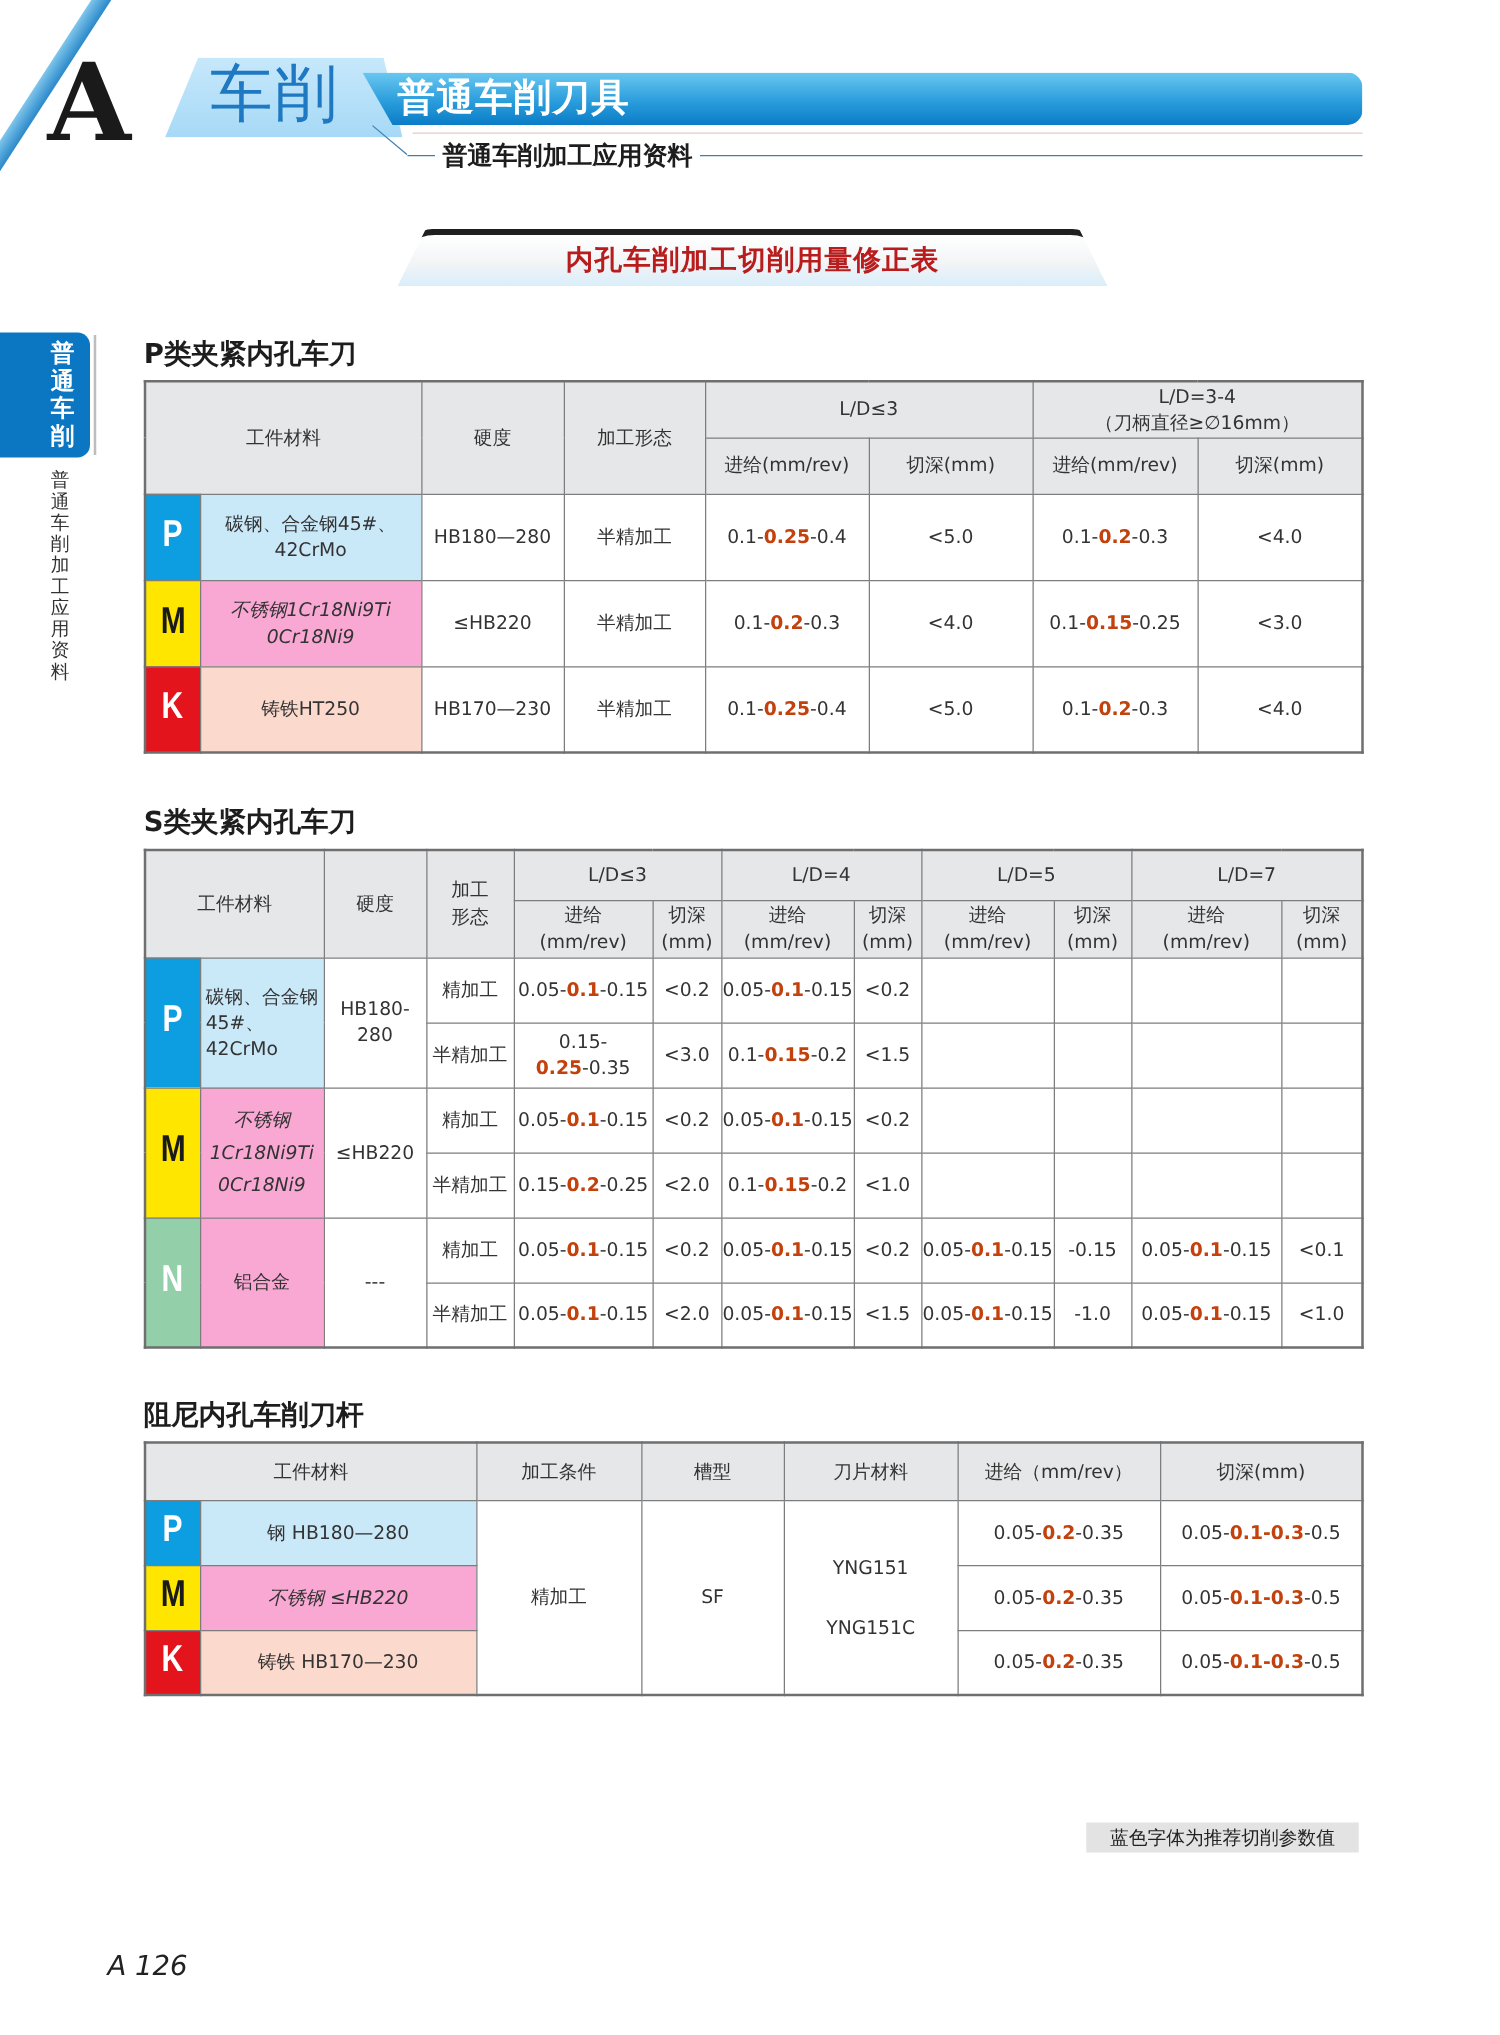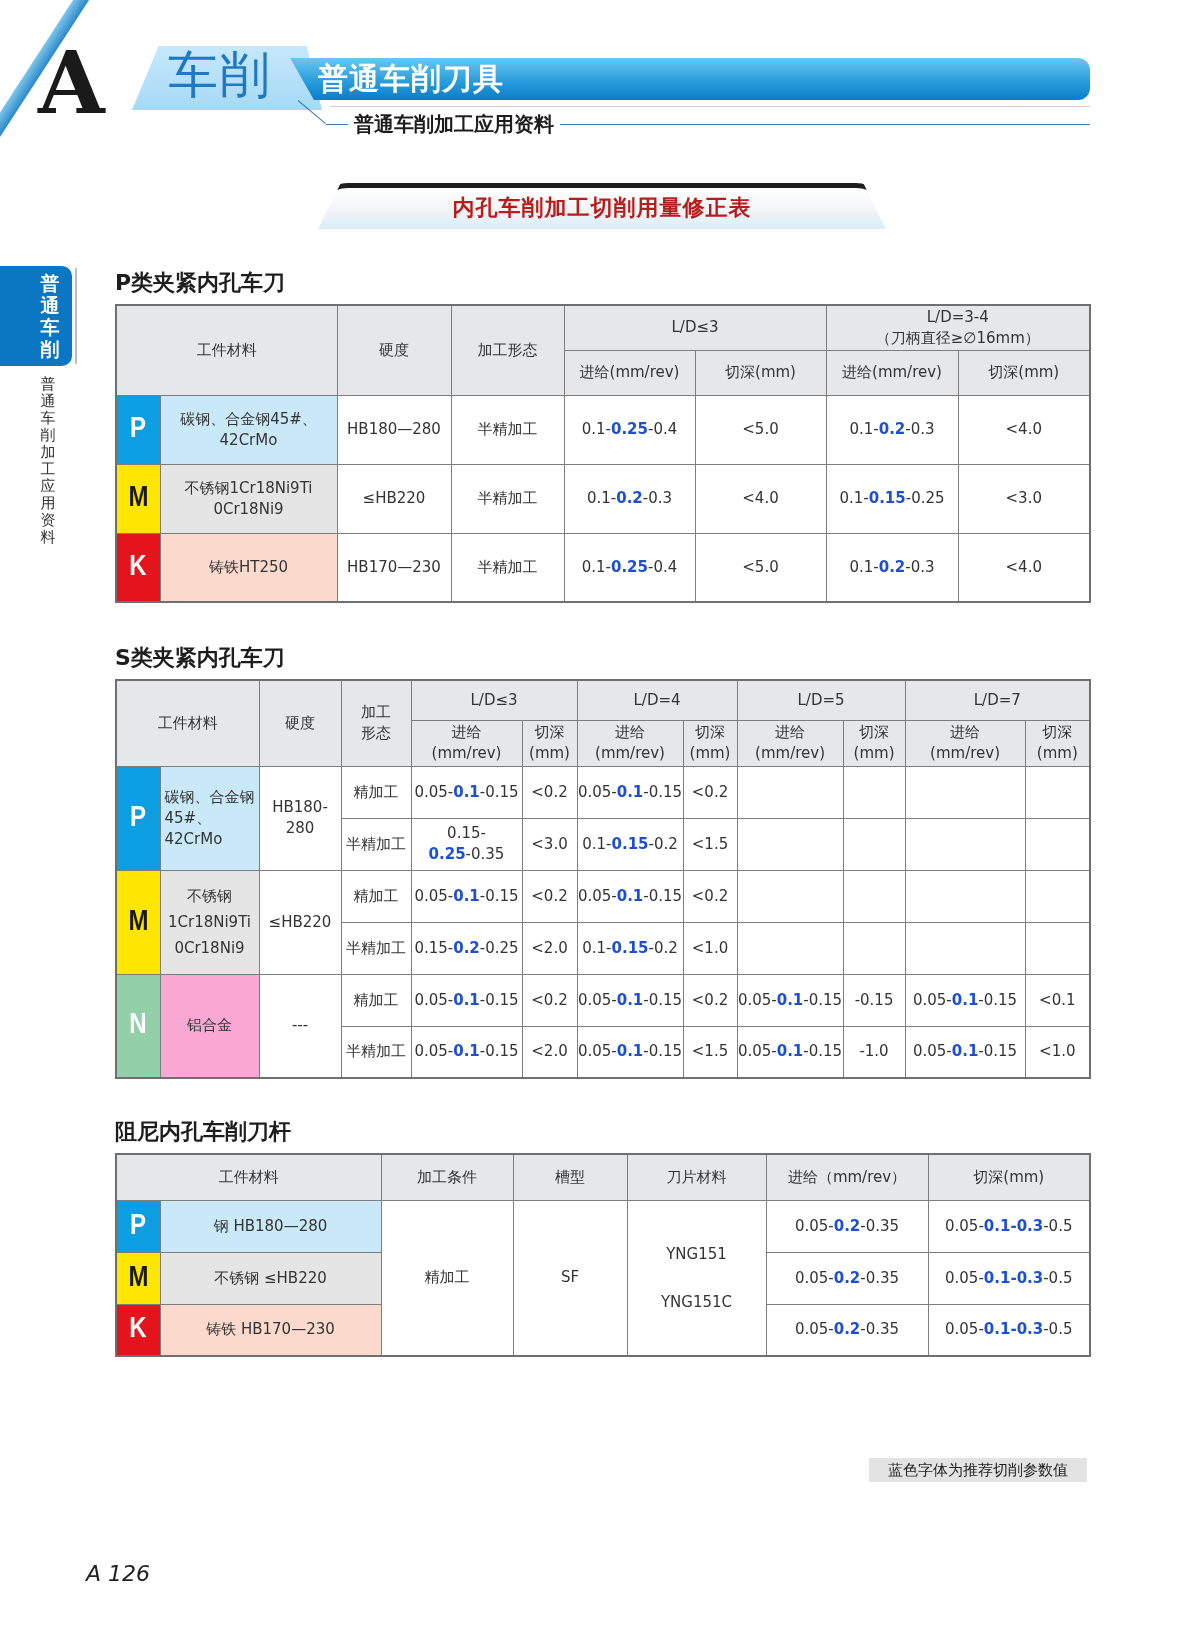--- a/index.html
+++ b/index.html
@@ -35,24 +35,24 @@
   table.grid td, table.grid th { border: 1px solid #7d7d7d; text-align: center; vertical-align: middle; font-size: 15px; color: #333; font-weight: normal; line-height: 21px; padding: 0; }
   table.grid th { background: #e6e7e8; }
   table.grid { border: 2px solid #6f6f6f; }
   .iso { color: #fff; font-weight: bold; font-size: 30px; font-family: "Liberation Sans", "DejaVu Sans", sans-serif; transform: scaleX(0.8); display: inline-block; }
   .iso-P { background: #0c9ee0; }
   .iso-M { background: #ffe600; }
   .iso-M .iso { color: #1a1a1a; }
   .iso-K { background: #e3141c; }
   .iso-N { background: #93cfa8; }
   .mat-P { background: #c9e8f8; }
-  .mat-M { background: #e5e5e5; }
+  .mat-M { background: #f9a8d4; font-style: italic; }
   .mat-K { background: #fbd9cd; }
   .mat-N { background: #f9a8d4; }
-  .b { color: #1d4ed8; font-weight: bold; }
+  .b { color: #c2410c; font-weight: bold; }
   .rng span { white-space: nowrap; }
 
   
   .note { position: absolute; left: 869px; top: 1458px; width: 218px; height: 24px; background: #e3e3e3; font-size: 15px; color: #222; text-align: center; line-height: 24px; }
   .page-num { position: absolute; left: 86px; top: 1561px; font-size: 22px; font-style: italic; color: #222; }
 </style>
 </head>
 <body>
 
 <div class="hdr-slash"></div>

